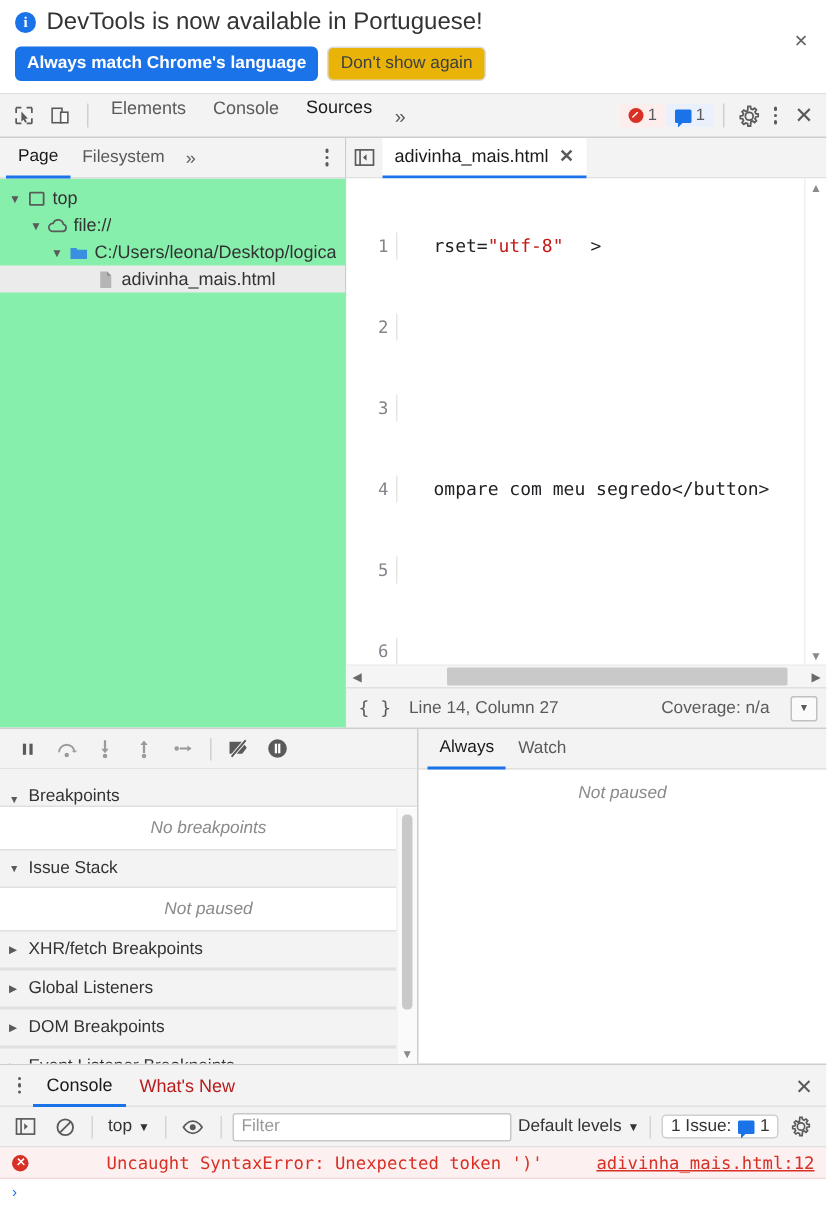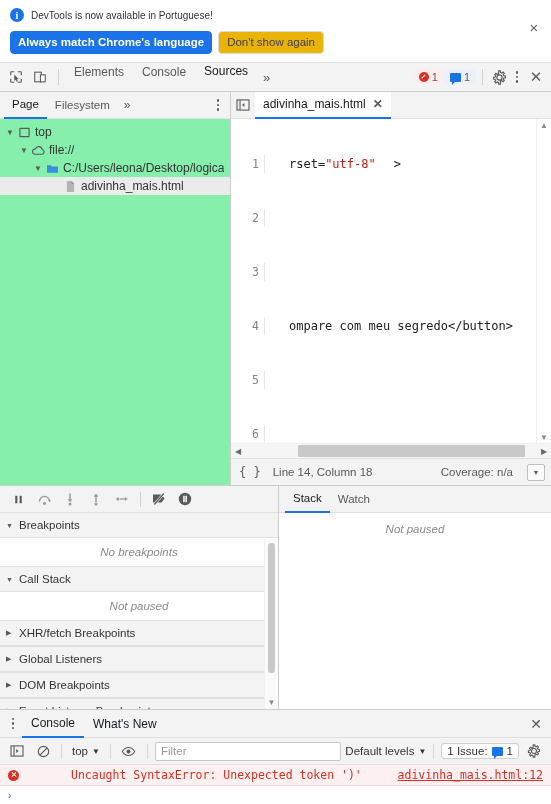--- a/index.html
+++ b/index.html
@@ -23,21 +23,21 @@
   }
   .banner-row1{display:flex;align-items:center;gap:7px;height:18px;}
   .info-icon{
     width:14px;height:14px;border-radius:50%;
     background:#1a73e8;color:#fff;
     font-size:10px;font-weight:bold;
     display:flex;align-items:center;justify-content:center;
     font-family:"Liberation Serif", serif;
     flex:0 0 auto;
   }
-  .banner-text{font-size:10px;color:#333;}
+  .banner-text{font-size:16px;color:#333;}
   .banner-row2{display:flex;align-items:center;gap:6px;margin-top:7px;}
   .btn-primary{
     background:#1a73e8;color:#ffffff;
     border:1px solid #1a73e8;border-radius:4px;
     font-size:11.5px;font-weight:bold;
     padding:4px 7px;line-height:13px;
     font-family:"Liberation Sans", sans-serif;
     cursor:pointer;white-space:nowrap;
   }
   .btn-secondary{
@@ -192,21 +192,21 @@
     background:#f3f3f3;border-bottom:1px solid #e0e0e0;padding-left:6px;
   }
   .dbg-btn{width:24px;height:22px;display:flex;align-items:center;justify-content:center;cursor:pointer;color:#5a5a5a;}
   .dbg-sep{width:1px;height:15px;background:#d0d0d0;margin:0 4px;}
   .dbg-panes{flex:1 1 auto;overflow:hidden;position:relative;background:#fff;}
   .pane-head{
     display:flex;align-items:center;gap:5px;height:24px;
     background:#f3f3f3;border-bottom:1px solid #e0e0e0;border-top:1px solid #e0e0e0;
     padding-left:6px;font-size:11.5px;color:#333;cursor:pointer;
   }
-  .pane-head:first-child{border-top:none;}
+  .pane-head:first-child{border-top:none;align-items:flex-end;}
   .pane-tw{font-size:7px;color:#5a5a5a;width:8px;}
   .pane-body{
     background:#fff;padding:8px 0;text-align:center;
     font-size:11.5px;color:#8a8a8a;font-style:italic;
   }
   .dbg-vscroll{
     position:absolute;right:0;top:26px;bottom:0;width:13px;
     background:#fafafa;border-left:1px solid #f0f0f0;
     display:flex;flex-direction:column;align-items:center;justify-content:space-between;
   }
@@ -221,21 +221,21 @@
   .sw-body{flex:1 1 auto;padding-top:10px;text-align:center;font-size:11.5px;color:#8a8a8a;font-style:italic;}
 
   
   .drawer{flex:0 0 82px;display:flex;flex-direction:column;border-top:1px solid #cdcdcd;background:#fff;}
   .drawer-tabbar{
     height:27px;flex:0 0 27px;display:flex;align-items:center;
     background:#f3f3f3;border-bottom:1px solid #e0e0e0;position:relative;padding-left:4px;
   }
   .dw-kebab{width:18px;display:flex;flex-direction:column;align-items:center;gap:2px;cursor:pointer;}
   .dw-kebab i{width:2.5px;height:2.5px;background:#5a5a5a;border-radius:50%;display:block;}
-  .dw-tab{padding:0 9px;height:26px;line-height:26px;font-size:12px;color:#0f172a;cursor:pointer;}
+  .dw-tab{padding:0 9px;height:26px;line-height:26px;font-size:12px;color:#b91c1c;cursor:pointer;}
   .dw-tab.active{color:#1a1a1a;border-bottom:2px solid #1a73e8;}
   .dw-close{position:absolute;right:6px;top:5px;width:18px;height:18px;
     display:flex;align-items:center;justify-content:center;cursor:pointer;color:#5a5a5a;font-size:14px;}
   .console-toolbar{
     height:26px;flex:0 0 26px;display:flex;align-items:center;gap:4px;
     background:#f3f3f3;border-bottom:1px solid #e0e0e0;padding:0 6px;
   }
   .ct-btn{width:22px;height:22px;display:flex;align-items:center;justify-content:center;cursor:pointer;color:#5a5a5a;}
   .ct-sep{width:1px;height:15px;background:#d5d5d5;margin:0 3px;}
   .ctx-select{display:flex;align-items:center;gap:4px;font-size:11.5px;color:#333;cursor:pointer;padding:0 3px;}
@@ -444,21 +444,21 @@
             <div class="hs-arrow">◀</div>
             <div class="hs-track">
                 <div class="hs-thumb"></div>
               </div>
             <div class="hs-arrow">▶</div>
           </div>
         </div>
 
         <div class="ed-status">
           <span class="braces">{ }</span>
-          <span>Line 14, Column 18</span>
+          <span>Line 14, Column 27</span>
           <span class="st-spacer"></span>
           <span>Coverage: n/a</span>
           <span class="st-btn">▼</span>
         </div>
       </div>
     </div>
   </div>
 
   <div class="debugger">
     <div class="dbg-top">
@@ -518,21 +518,21 @@
 
         <div class="dbg-panes">
           <div class="pane-head">
             <span class="pane-tw">▼</span>
             <span>Breakpoints</span>
           </div>
           <div class="pane-body">No breakpoints</div>
 
           <div class="pane-head">
             <span class="pane-tw">▼</span>
-            <span>Call Stack</span>
+            <span>Issue Stack</span>
           </div>
           <div class="pane-body">Not paused</div>
 
           <div class="pane-head">
             <span class="pane-tw">▶</span>
             <span>XHR/fetch Breakpoints</span>
           </div>
           <div class="pane-head">
             <span class="pane-tw">▶</span>
             <span>Global Listeners</span>
@@ -549,21 +549,21 @@
           <div class="dbg-vscroll">
             <div class="dbg-thumb"></div>
             <div style="flex:1 1 auto"></div>
             <div class="vs-arrow">▼</div>
           </div>
         </div>
       </div>
 
       <div class="dbg-right">
         <div class="sw-tabbar">
-          <div class="sw-tab active">Stack</div>
+          <div class="sw-tab active">Always</div>
           <div class="sw-tab">Watch</div>
         </div>
         <div class="sw-body">Not paused</div>
       </div>
     </div>
   </div>
 
   <div class="drawer">
     <div class="drawer-tabbar">
       <div class="dw-kebab">

